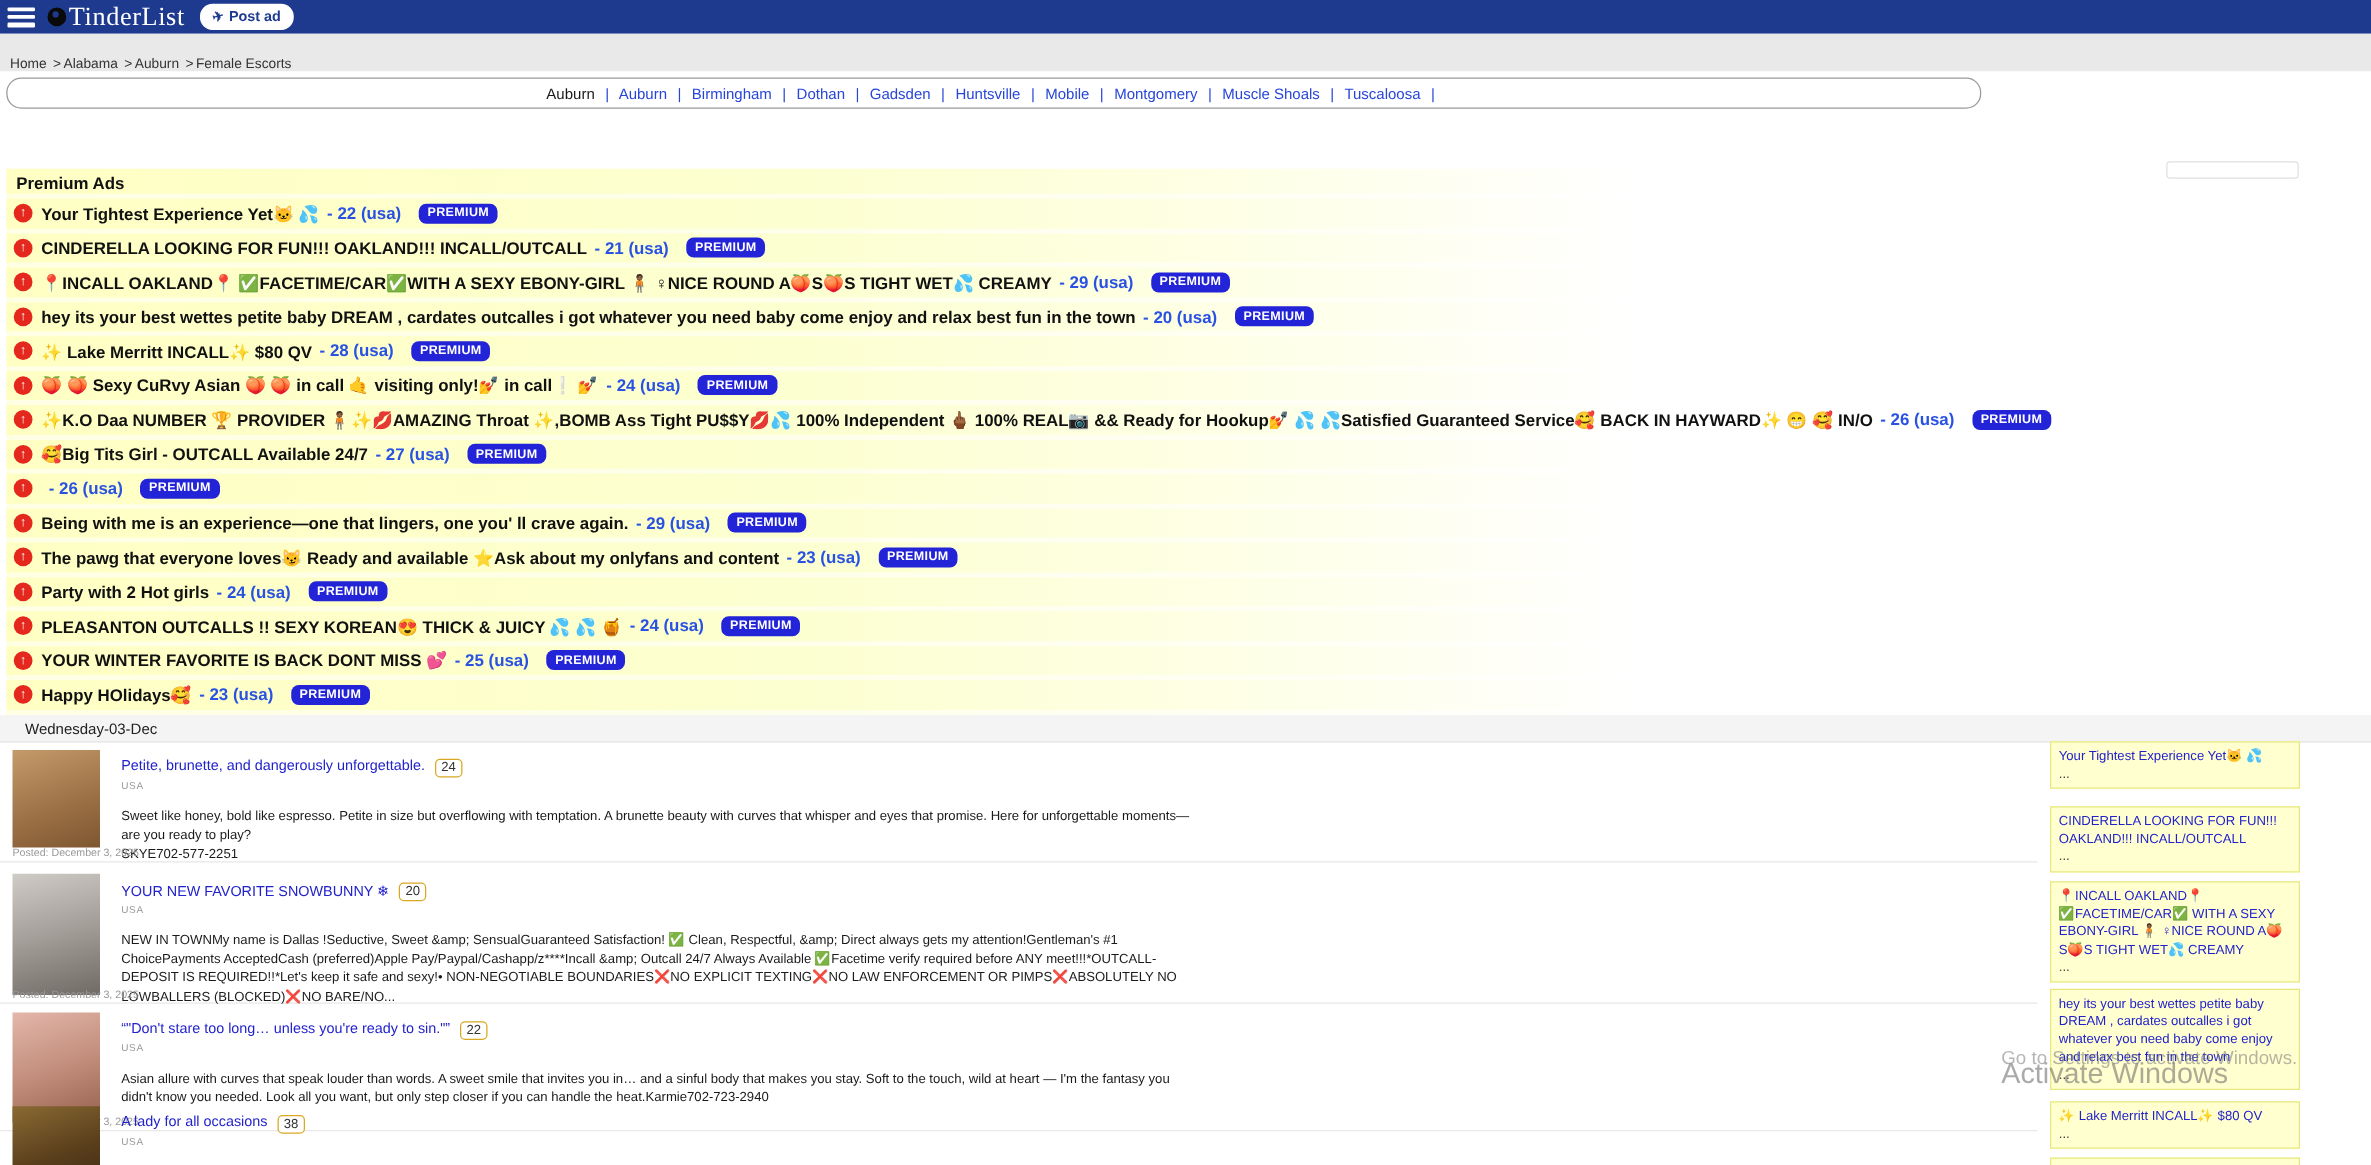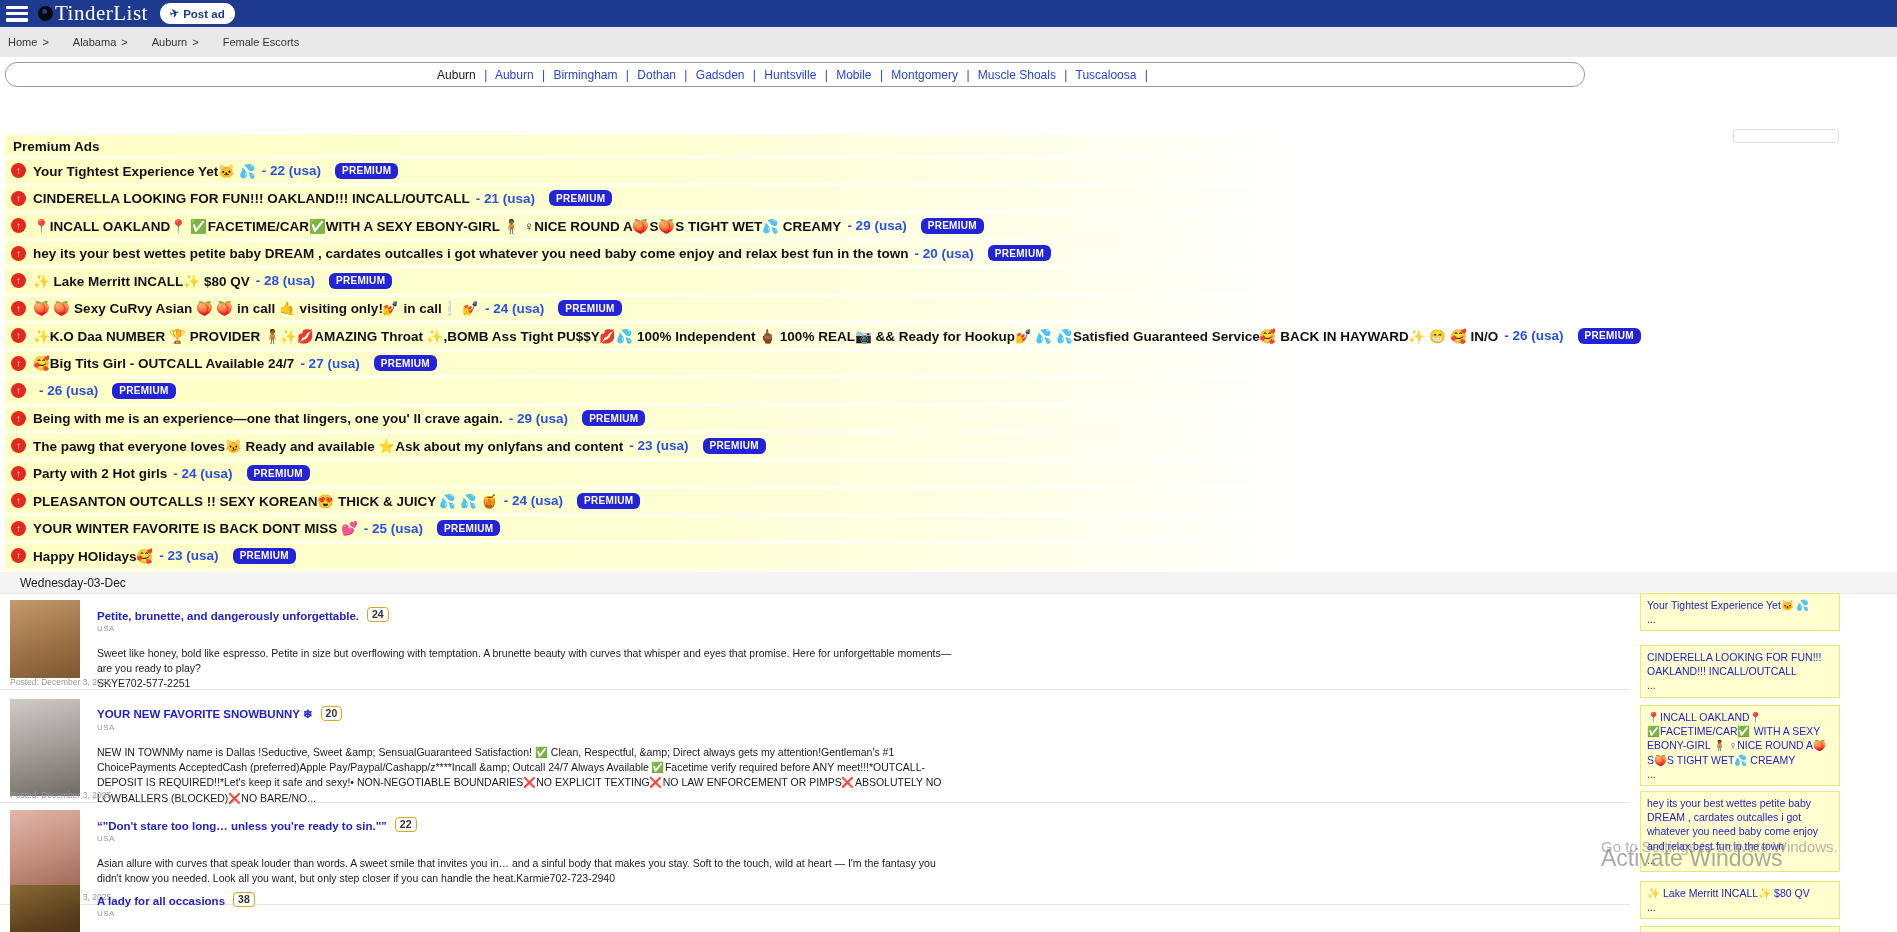--- a/index.html
+++ b/index.html
@@ -17,21 +17,21 @@
   .brand{display:flex;align-items:center;margin-left:10px;gap:2px;}
   .brand-icon{width:15px;height:15px;border-radius:50%;background:#0a0a0a;position:relative;}
   .brand-icon::after{content:"";position:absolute;left:4px;top:3px;width:5px;height:5px;border-radius:50%;background:#1e3a8e;}
   .brand-text{color:#fff;font-family:"Liberation Serif", serif;font-size:21px;letter-spacing:.5px;}
   .postad{margin-left:12px;background:#fff;border:1px solid #fff;border-radius:10px;height:19px;
     display:flex;align-items:center;gap:4px;padding:0 9px;color:#1e3a8e;font-size:11.5px;font-weight:bold;cursor:pointer;}
   .postad .plane{font-size:11px;transform:rotate(-15deg);display:inline-block;}
 
   
   .crumbbar{position:absolute;left:0;top:27px;width:1897px;height:30px;background:#e9e9e9;
-    display:flex;align-items:center;font-size:11px;color:#333;padding-left:8px;box-sizing:border-box;gap:22px;}
+    display:flex;align-items:flex-end;font-size:11px;color:#333;padding-left:8px;box-sizing:border-box;}
   .crumb a{color:#333;}
   .crumb .sep{margin:0 2px;color:#333;}
   .crumb:last-child .sep{display:none;}
 
   
   .citybox{position:absolute;left:5px;top:62px;width:1580px;height:25px;border:1px solid #9a9a9a;
     border-radius:12px;background:#fff;display:flex;align-items:center;justify-content:center;box-sizing:border-box;}
   .citylist{font-size:12px;white-space:nowrap;color:#2a2ad0;}
   .city{display:inline;}
   .city a{color:#2745d8;}
@@ -64,21 +64,21 @@
   .listing.l1{top:598px;height:92px;}
   .listing.l2{top:697px;height:106px;}
   .listing.l3{top:808px;height:97px;}
   .listing.l4{top:883px;height:60px;border-bottom:none;}
   .thumb{position:absolute;left:10px;top:2px;width:70px;cursor:pointer;}
   .thumb[data-thumb="1"]{height:78px;background:linear-gradient(160deg,#c59a6b,#9a6f44 60%,#7d5631);}
   .thumb[data-thumb="2"]{height:97px;background:linear-gradient(165deg,#cfcbc7,#a39d98 50%,#6f6a64);}
   .thumb[data-thumb="3"]{height:88px;background:linear-gradient(160deg,#e3b7ab,#c08a78 55%,#96604e);}
   .thumb[data-thumb="4"]{height:90px;background:linear-gradient(160deg,#8a6a33,#5a3f1c 45%,#2e1f0d);}
   .lbody{margin-left:97px;padding-top:9px;}
-  .ltitle-row{display:flex;align-items:flex-end;gap:8px;font-weight:bold;}
+  .ltitle-row{display:flex;align-items:flex-start;gap:8px;}
   .ltitle{font-size:11.5px;color:#2222cc;}
   .lage{border:1.5px solid #d9a821;border-radius:4px;padding:0 4px;font-size:10.5px;color:#333;background:#fff;line-height:13px;}
   .lcountry{font-size:8px;color:#999;letter-spacing:.5px;margin-top:2px;}
   .ldesc{font-size:10.5px;color:#1a1a1a;margin-top:13px;width:860px;line-height:1.45;}
   .ldesc2{font-size:10.5px;color:#1a1a1a;width:860px;line-height:1.45;}
   .ldesc:empty,.ldesc2:empty{display:none;}
   .lposted{position:absolute;left:10px;bottom:2px;font-size:8.5px;color:#999;}
   .lposted:empty{display:none;}
 
   

